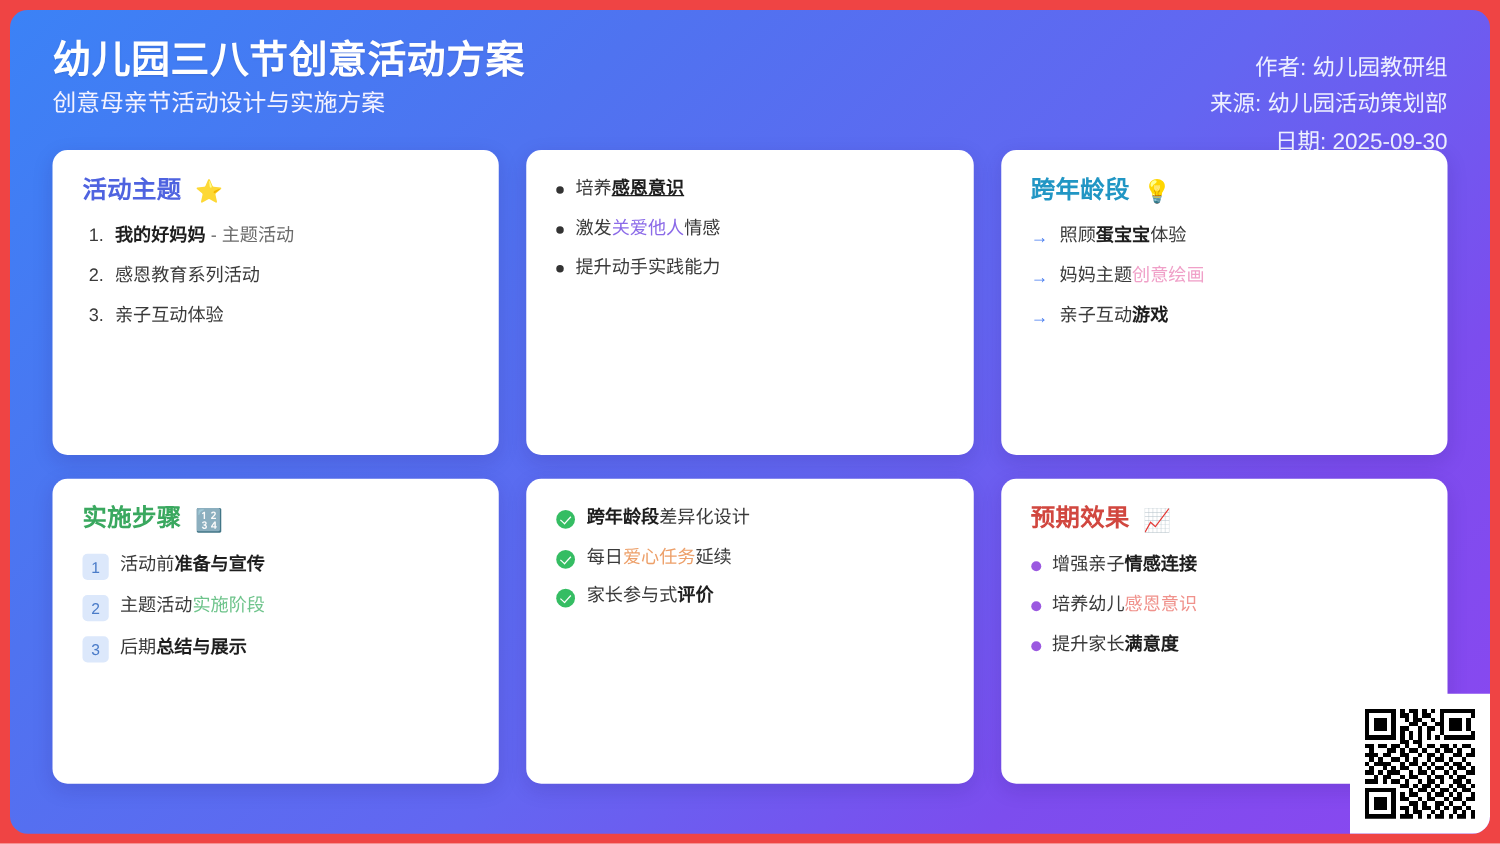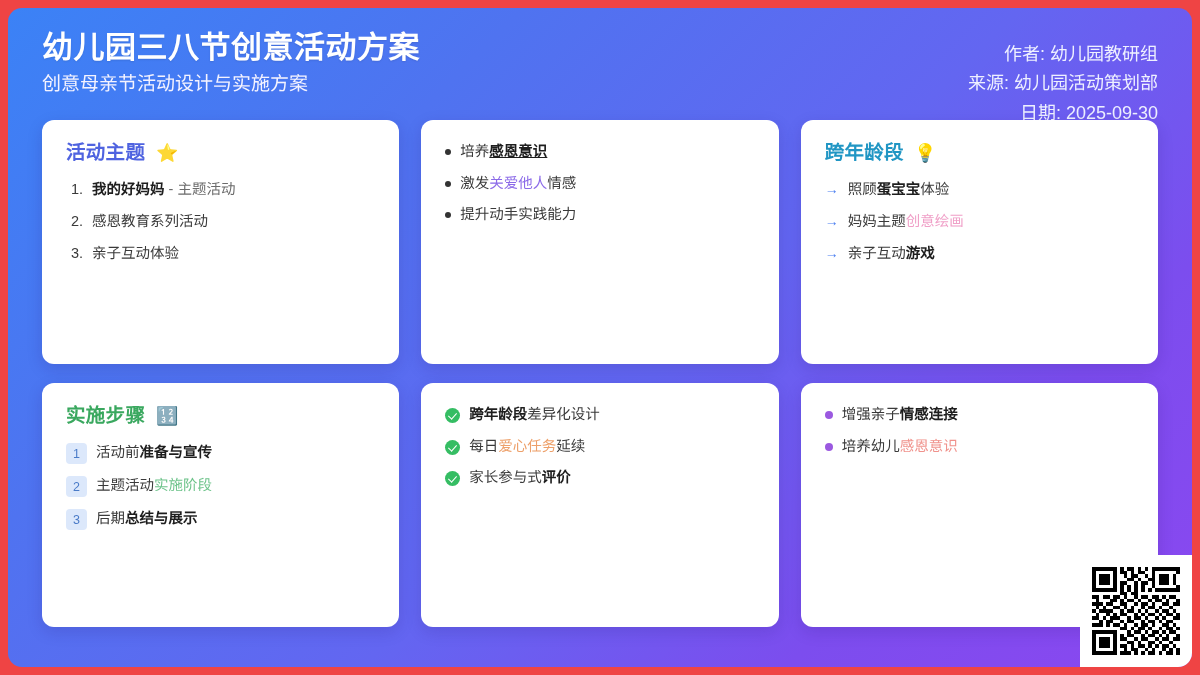--- a/index.html
+++ b/index.html
@@ -329,28 +329,36 @@
               <span class="mk-check"></span>
               <span class="item-text"><span>每日</span><span class="em-orange">爱心任务</span><span>延续</span></span>
             </li>
             <li class="item">
               <span class="mk-check"></span>
               <span class="item-text"><span>家长参与式</span><span class="em-bold">评价</span></span>
             </li>
           </ul>
         </div>
         <div class="card">
+          <div class="card-head">
+            <div class="card-title t-red" style="color: rgb(209, 71, 63);">预期效果</div>
+            <span class="card-emoji">📈</span>
+          </div>
           <ul class="items">
             <li class="item">
               <span class="mk-dot-purple"></span>
               <span class="item-text"><span>增强亲子</span><span class="em-bold">情感连接</span></span>
             </li>
             <li class="item">
               <span class="mk-dot-purple"></span>
               <span class="item-text"><span>培养幼儿</span><span class="em-salmon">感恩意识</span></span>
+            </li>
+            <li class="item">
+              <span class="mk-dot-purple"></span>
+              <span class="item-text"><span>提升家长</span><span class="em-bold">满意度</span></span>
             </li>
           </ul>
         </div>
       </div>
 
     <div class="qr-panel">
       <svg class="qr-code" id="qr-svg" viewBox="0 0 25 25" shape-rendering="crispEdges">
           <rect x="0" y="0" width="25" height="25" fill="#ffffff"></rect>
           <rect x="0" y="0" width="1" height="1" fill="#000000"></rect>
           <rect x="1" y="0" width="1" height="1" fill="#000000"></rect>

